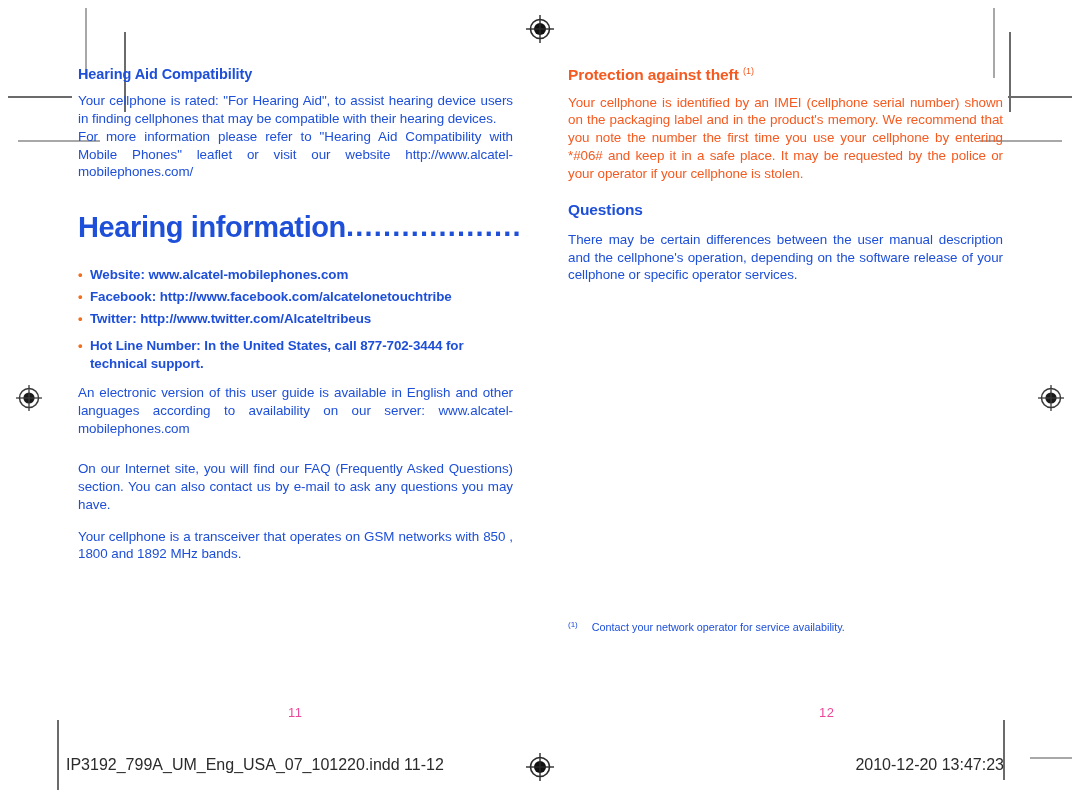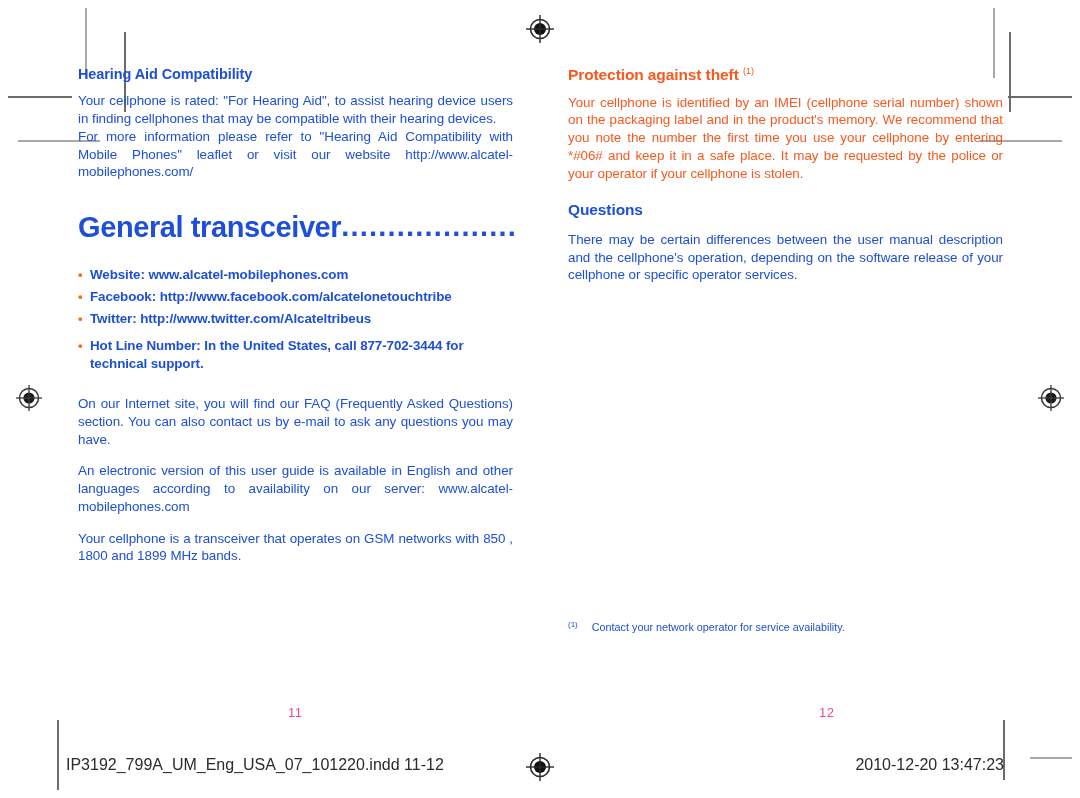--- a/index.html
+++ b/index.html
@@ -220,21 +220,21 @@
 
   <div class="page page-left">
     <div class="col">
 
       <h2 class="sec-head blue">Hearing Aid Compatibility</h2>
 
       <p class="body blue tight" style="margin-bottom:0;">Your cellphone is rated: "For Hearing Aid", to assist hearing device users in finding cellphones that may be compatible with their hearing devices.</p>
       <p class="body blue" style="margin-bottom:17px;">For more information please refer to "Hearing Aid Compatibility with Mobile Phones" leaflet or visit our website http://www.alcatel-mobilephones.com/</p>
 
       <h1 class="chapter blue" style="margin-top:31px;">
-        <span>General transceiver</span><span class="leader">...................</span>
+        <span>Hearing information</span><span class="leader">...................</span>
       </h1>
 
       <ul class="links" style="margin-top:24px;">
         <li>
           <span class="bullet">•</span>
           <span class="blue">Website: www.alcatel-mobilephones.com</span>
         </li>
         <li>
           <span class="bullet">•</span>
           <span class="blue">Facebook: http://www.facebook.com/alcatelonetouchtribe</span>
@@ -242,23 +242,23 @@
         <li>
           <span class="bullet">•</span>
           <span class="blue">Twitter: http://www.twitter.com/Alcateltribeus</span>
         </li>
         <li class="wrap" style="margin-top:9px;">
           <span class="bullet">•</span>
           <span class="blue">Hot Line Number: In the United States, call 877-702-3444 for technical support.</span>
         </li>
       </ul>
 
+      <p class="body blue" style="margin-top:12px;">An electronic version of this user guide is available in English and other languages according to availability on our server: www.alcatel-mobilephones.com</p>
       <p class="body blue" style="margin-top:23px;">On our Internet site, you will find our FAQ (Frequently Asked Questions) section. You can also contact us by e-mail to ask any questions you may have.</p>
-      <p class="body blue" style="margin-top:12px;">An electronic version of this user guide is available in English and other languages according to availability on our server: www.alcatel-mobilephones.com</p>
-      <p class="body blue" style="margin-top:12px;">Your cellphone is a transceiver that operates on GSM networks with 850 , 1800 and 1899 MHz bands.</p>
+      <p class="body blue" style="margin-top:12px;">Your cellphone is a transceiver that operates on GSM networks with 850 , 1800 and 1892 MHz bands.</p>
 
     </div>
 
     <div class="folio folio-left">11</div>
   </div>
 
   <div class="page page-right">
     <div class="col">
 
       <h2 class="sec-head orange" style="font-size:15.5px; ">

